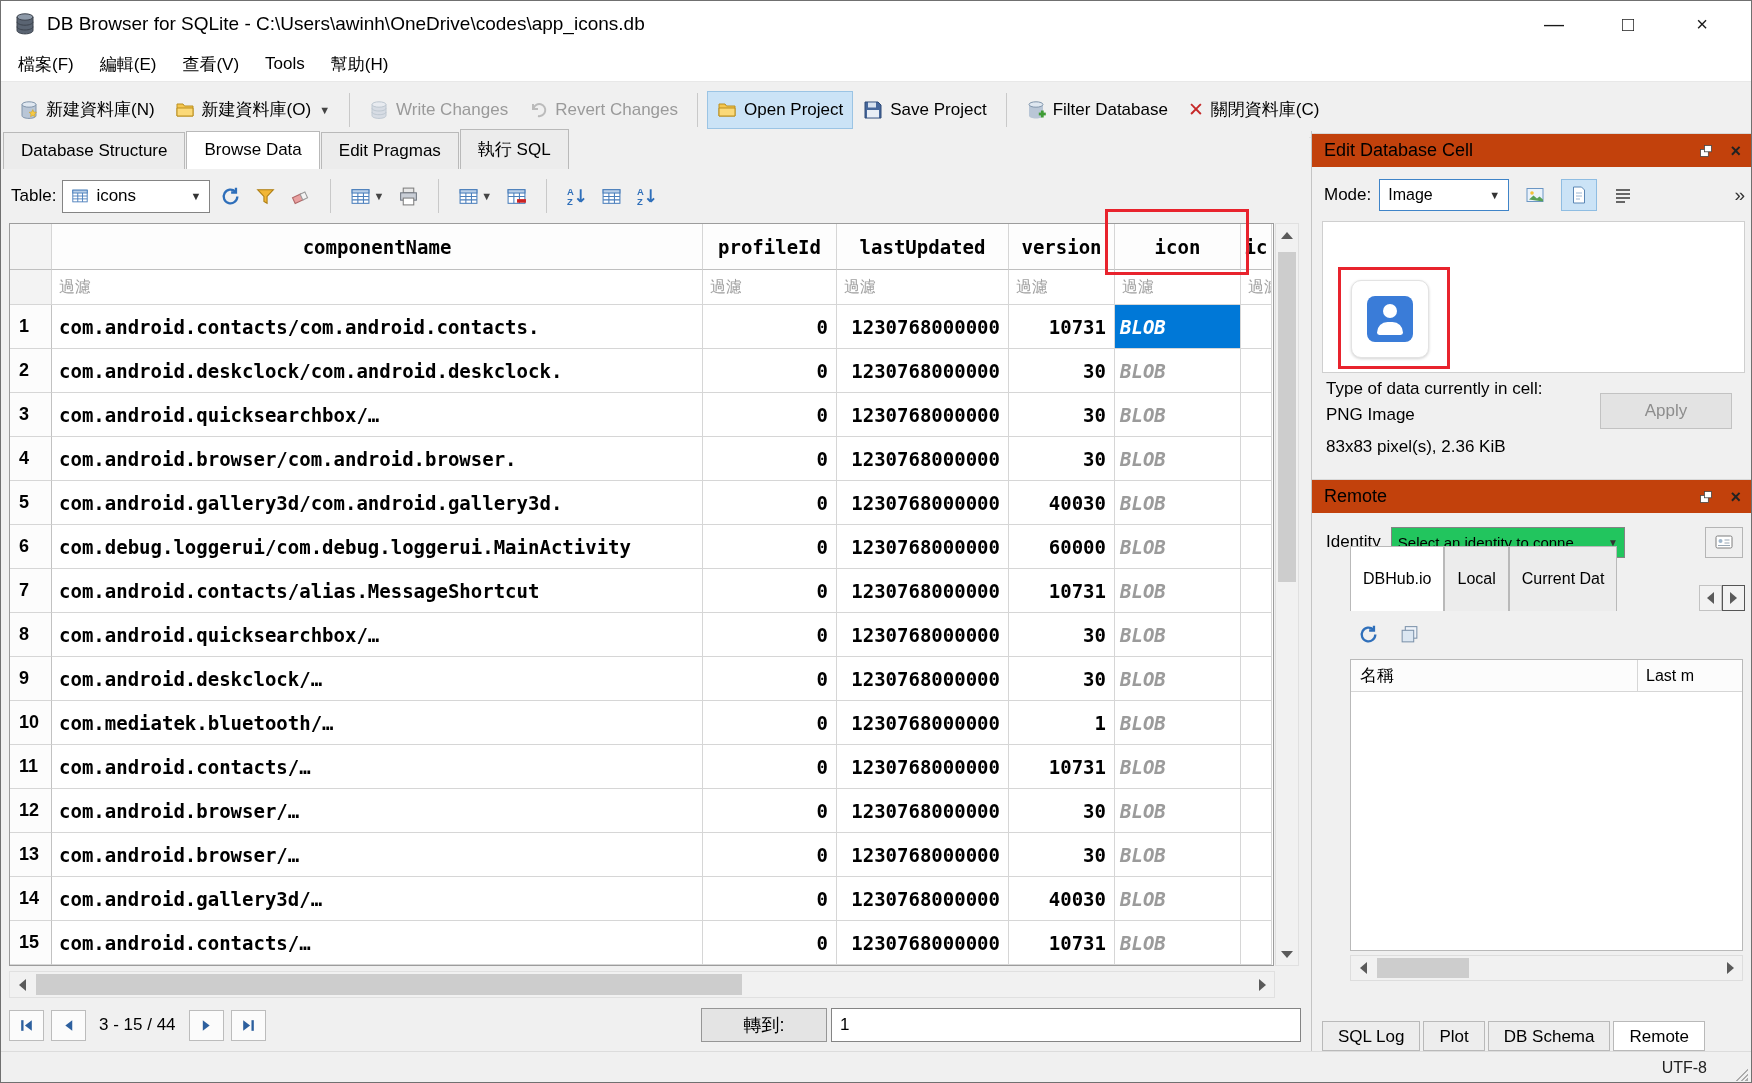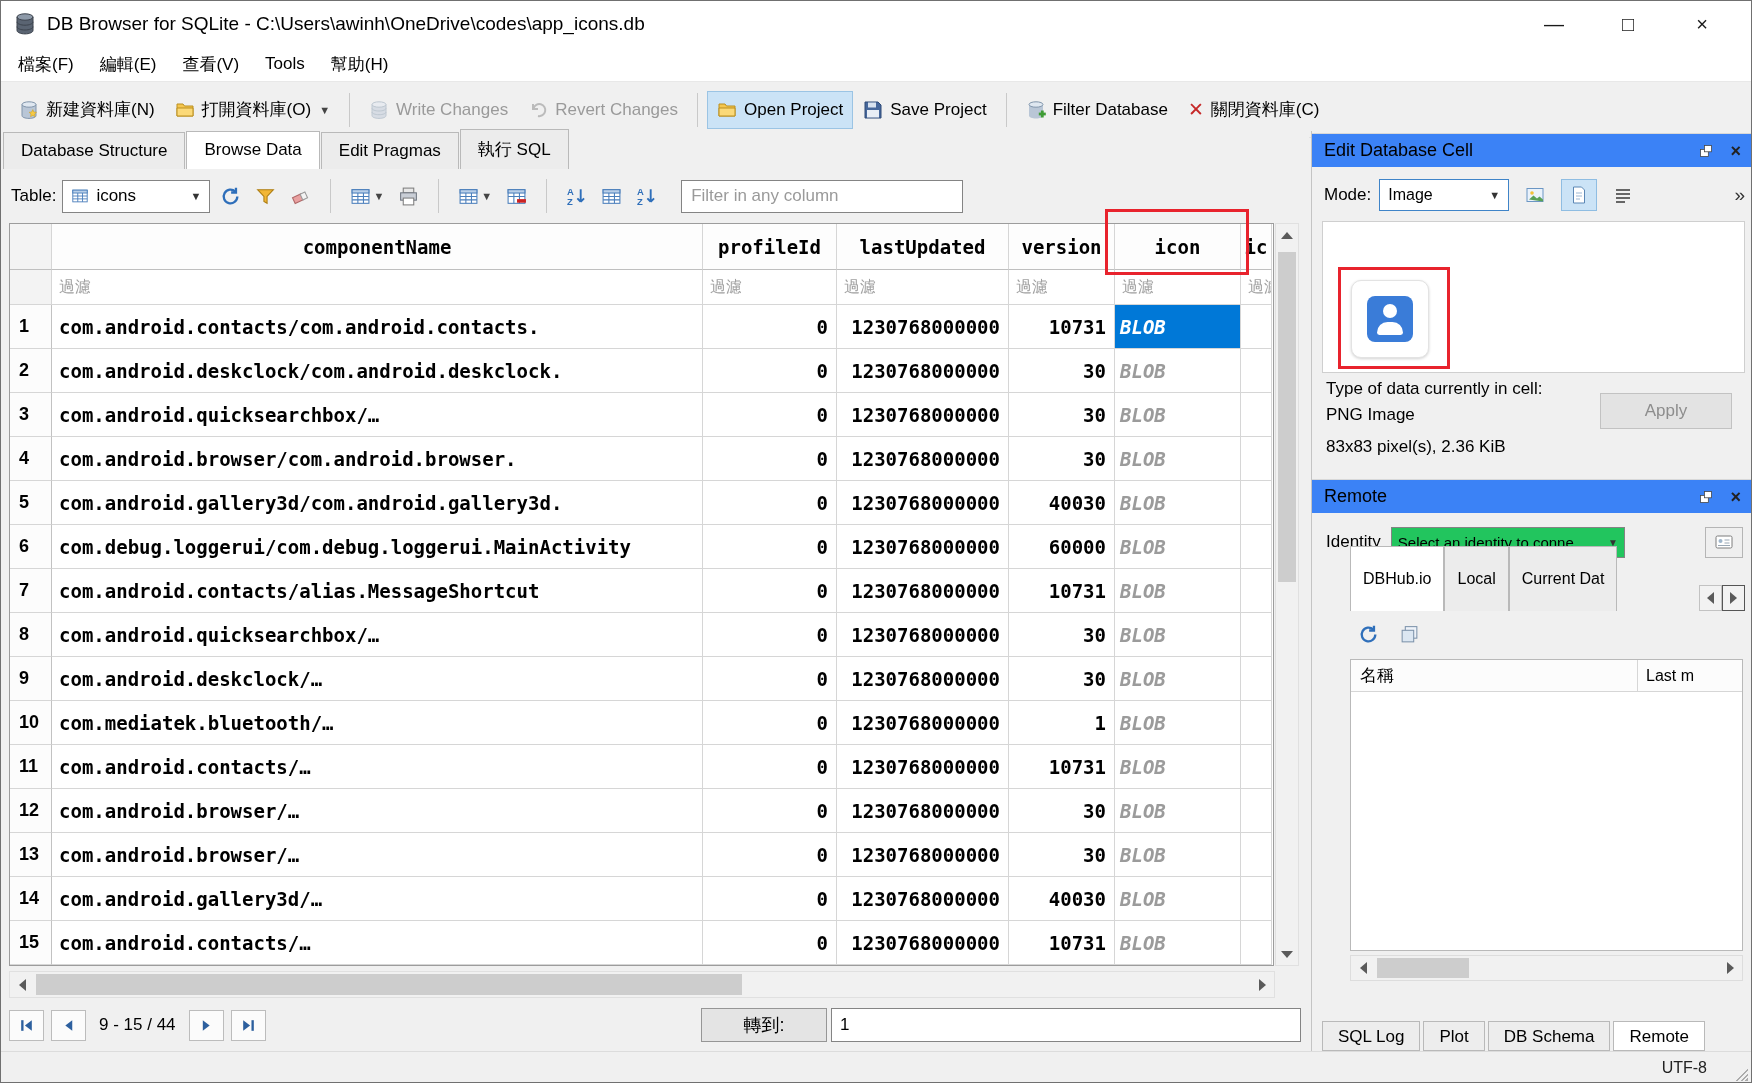--- a/index.html
+++ b/index.html
@@ -106,21 +106,21 @@
         display:flex;align-items:center;justify-content:center}
   .nbtn svg{width:17px;height:17px}
   .nav-label{font-size:17px;margin:0 6px}
   .goto-btn{position:absolute;left:692px;top:1px;width:126px;height:34px;background:#e4e4e4;
             border:1px solid #969696;display:flex;align-items:center;justify-content:center;font-size:18px}
   .goto-input{position:absolute;left:822px;top:1px;width:470px;height:34px;border:1px solid #848484;
               font-size:17px;padding:0 8px;font-family:inherit}
 
   
   .phead{position:absolute;left:0;right:0;height:34px;display:flex;align-items:center;
-         padding:0 12px;font-size:18px;background:#3b82f6;border-top:1px solid #d8d8d8}
+         padding:0 12px;font-size:18px;background:#c2410c;border-top:1px solid #d8d8d8}
   .phead .hicons{margin-left:auto;display:flex;gap:16px;align-items:center}
   .float-icon svg{width:16px;height:14px}
   .close-x{font-size:18px;font-weight:bold;color:#222;line-height:1}
 
   .mode-row{position:absolute;top:46px;left:12px;right:8px;height:36px;display:flex;
             align-items:center;gap:8px;font-size:17px}
   .mode-combo{width:130px;height:32px;border:1px solid #3f84c8;background:#fff;display:flex;
               align-items:center;padding:0 8px;font-size:16px;gap:6px}
   .mode-combo .caret{margin-left:auto;font-size:11px;color:#333}
   .sbtn{width:36px;height:32px;border:1px solid transparent;display:flex;align-items:center;justify-content:center}
@@ -344,21 +344,21 @@
           </svg>
         </span>
       <span>新建資料庫(N)</span>
     </div>
     <div class="tbtn">
       <span class="icon">
           <svg>
             <use href="#i-folder"></use>
           </svg>
         </span>
-      <span>打開資料庫(O)</span>
+      <span>新建資料庫(O)</span>
       <span class="drop-arrow">▼</span>
     </div>
     <div class="tsep"></div>
     <div class="tbtn disabled">
       <span class="icon">
           <svg>
             <use href="#i-db"></use>
           </svg>
         </span>
       <span>Write Changes</span>
@@ -471,21 +471,20 @@
       <div class="ibtn">
           <svg>
             <use href="#i-grid"></use>
           </svg>
         </div>
       <div class="ibtn">
           <svg>
             <use href="#i-sortaz"></use>
           </svg>
         </div>
-      <input class="filter-input" placeholder="Filter in any column" style="">
     </div>
 
     <div class="grid">
         <div class="grid-line">
           <div class="gcell corner-cell" style="width: 42px;"></div>
           <div class="gcell header-cell" style="width: 651px;">componentName</div>
           <div class="gcell header-cell" style="width: 134px;">profileId</div>
           <div class="gcell header-cell" style="width: 172px;">lastUpdated</div>
           <div class="gcell header-cell" style="width: 106px;">version</div>
           <div class="gcell header-cell" style="width: 126px;">icon</div>
@@ -665,21 +664,21 @@
       <div class="nbtn">
           <svg>
             <use href="#i-first"></use>
           </svg>
         </div>
       <div class="nbtn">
           <svg>
             <use href="#i-prev"></use>
           </svg>
         </div>
-      <span class="nav-label">9 - 15 / 44</span>
+      <span class="nav-label">3 - 15 / 44</span>
       <div class="nbtn">
           <svg>
             <use href="#i-next"></use>
           </svg>
         </div>
       <div class="nbtn">
           <svg>
             <use href="#i-last"></use>
           </svg>
         </div>

